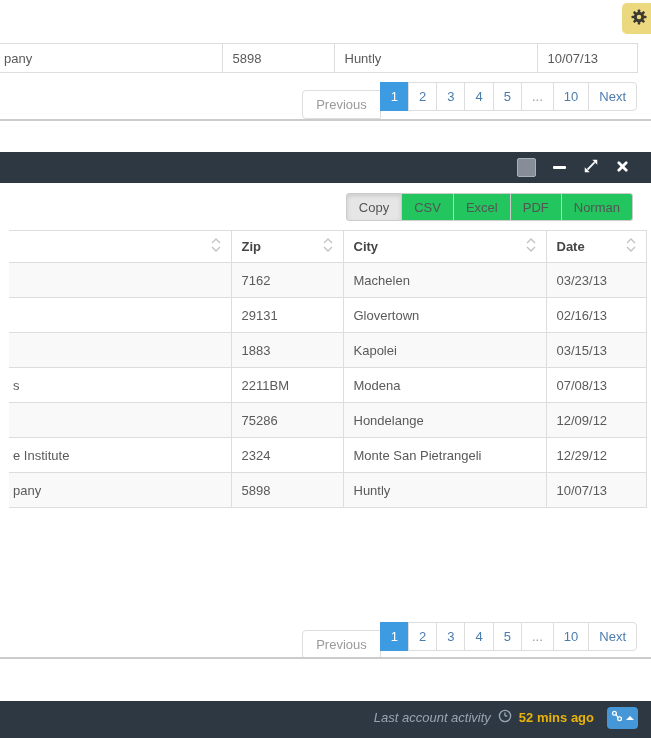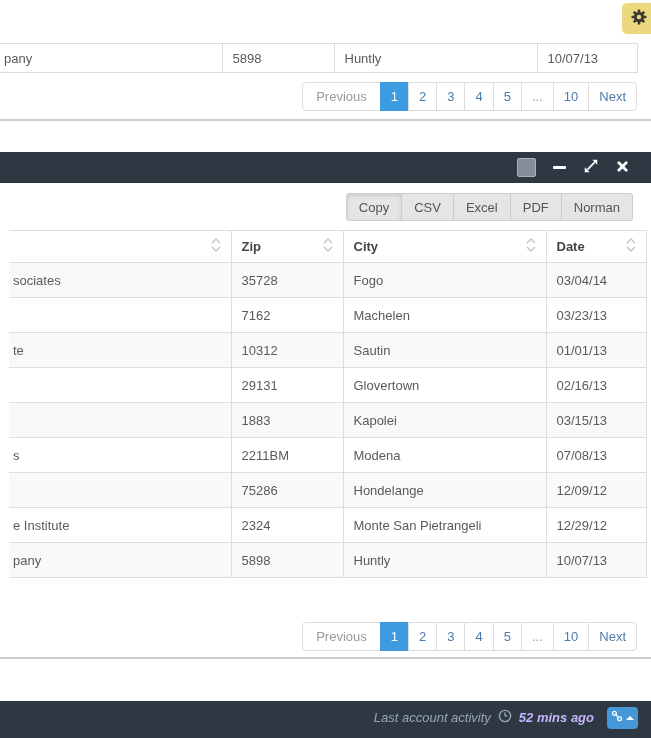--- a/index.html
+++ b/index.html
@@ -25,21 +25,21 @@
   col.c-name { width:222px; } col.c-zip { width:112px; }
   col.c-city { width:203px; } col.c-date { width:100px; }
   .th-inner { display:flex; align-items:center; justify-content:space-between; }
   .sort-icon { flex:0 0 auto; margin-left:4px; }
 
   
   .pagination { display:flex; align-items:stretch; }
   .page-btn { height:29px; min-width:29px; display:flex; align-items:center; justify-content:center;
     padding:0 10px; background:#fff; border:1px solid #ddd; margin-left:-1px;
     color:#4C7CAD; cursor:pointer; }
-  .page-btn.prev { color:#9a9a9a; padding:0 13px; border-radius:4px 0 0 4px; margin-left:0; }
+  .page-btn.prev { color:#9a9a9a; padding:0 13px; border-radius:4px 0 0 4px; margin-left:0;margin-top:8px; }
   .page-btn.next { padding:0 10px; border-radius:0 4px 4px 0; }
   .page-btn.active { background:#3D9BE2; border-color:#3D9BE2; color:#fff; }
   .page-btn.ellipsis { color:#9a9a9a; }
   #pagination-top { top:82px; right:14px; }
   #pagination-bottom { top:622px; right:14px; }
 
   
   .panel-border { left:0; width:651px; height:2px; background:#cbcbcb; }
   #panel1-border { top:119px; }
   #panel2-border { top:657px; }
@@ -47,31 +47,31 @@
   
   #widget-header { top:152px; left:0; width:651px; height:31px; background:#2D3843;
     display:flex; align-items:center; justify-content:flex-end; gap:17px; padding-right:22px; }
   .wh-square { width:19px; height:19px; background:#878D97; border:1px solid #AAB0B8;
     border-radius:2px; cursor:pointer; }
   .wh-btn { display:flex; align-items:center; justify-content:center; cursor:pointer; }
   .minus-bar { width:13px; height:3px; background:#fff; border-radius:1px; }
 
   
   #export-group { top:193px; right:18px; display:flex;margin-left:17px; }
-  .export-btn { height:28px; padding:0 12px; display:flex; align-items:center; background:#e5e5e5;
+  .export-btn { height:28px; padding:0 12px; display:flex; align-items:center; background:#22c55e;
     border:1px solid #ccc; margin-left:-1px; color:#555; cursor:pointer; }
   .export-btn:first-child { border-radius:3px 0 0 3px; margin-left:0; }
   .export-btn:last-child { border-radius:0 3px 3px 0; }
   .export-btn.pressed { background:#e6e6e6; box-shadow:inset 0 2px 4px rgba(0,0,0,.12); }
 
   
   #footer { top:701px; left:0; width:651px; height:37px; background:#2D3843;
     display:flex; align-items:center; justify-content:flex-end; gap:7px; padding:0 13px 4px 0; }
   .footer-text { font-style:italic; color:#99A5B2; }
-  .footer-time { font-style:italic; font-weight:bold; color:#c4b5fd; }
+  .footer-time { font-weight:bold; color:#eab308; }
   #footer-link-btn { width:31px; height:22px; background:#4697D7; border-radius:4px;
     display:flex; align-items:center; justify-content:center; gap:3px; cursor:pointer; margin-left:6px; }
   .caret-up { width:0; height:0; border-left:4px solid transparent; border-right:4px solid transparent;
     border-bottom:4px solid #fff; }
 </style>
 </head>
 <body>
 
 <div id="settings-btn" class="abs">
   <span>
@@ -201,36 +201,24 @@
                 <polyline points="1,7 5,3 9,7" fill="none" stroke="#c3c3c3" stroke-width="1.4"></polyline>
                 <polyline points="1,11 5,15 9,11" fill="none" stroke="#c3c3c3" stroke-width="1.4"></polyline>
               </svg>
           </span>
         </span>
       </th>
     </tr>
   </thead>
   <tbody>
     <tr>
-      <td>sociates</td>
-      <td>35728</td>
-      <td>Fogo</td>
-      <td>03/04/14</td>
-    </tr>
-    <tr>
       <td></td>
       <td>7162</td>
       <td>Machelen</td>
       <td>03/23/13</td>
-    </tr>
-    <tr>
-      <td>te</td>
-      <td>10312</td>
-      <td>Sautin</td>
-      <td>01/01/13</td>
     </tr>
     <tr>
       <td></td>
       <td>29131</td>
       <td>Glovertown</td>
       <td>02/16/13</td>
     </tr>
     <tr>
       <td></td>
       <td>1883</td>

